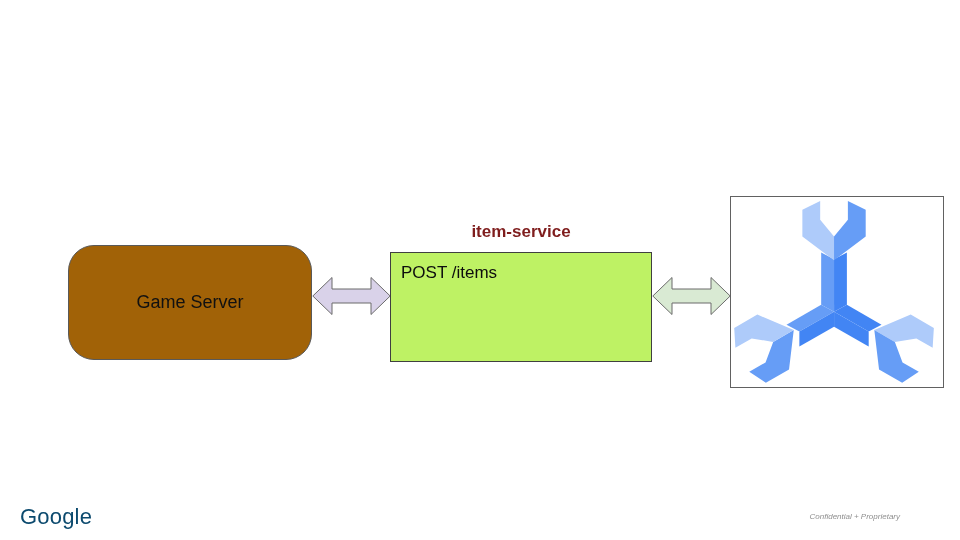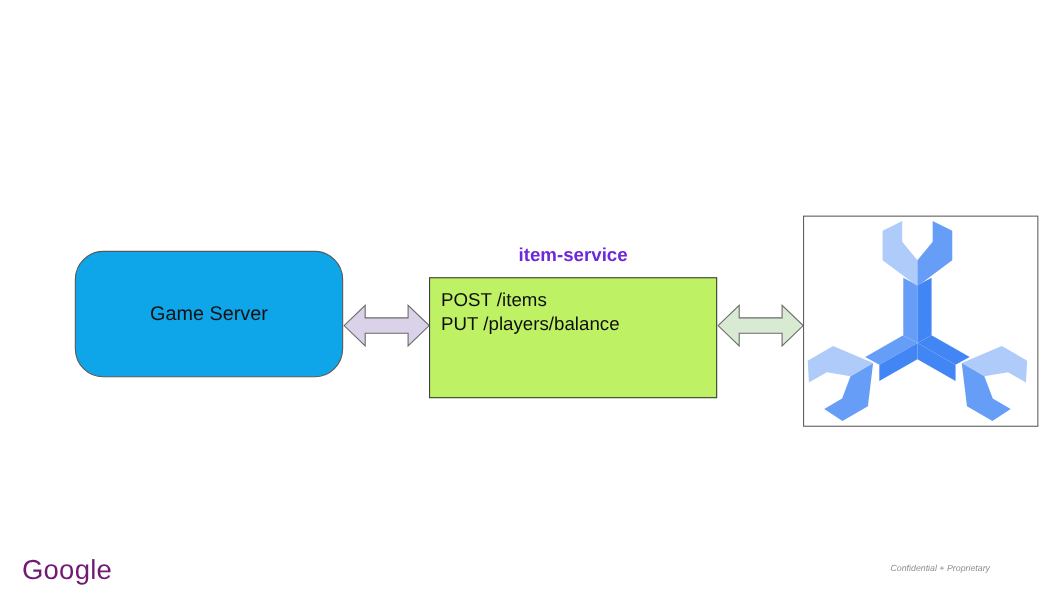--- a/index.html
+++ b/index.html
@@ -2,44 +2,44 @@
 <html><head>
 <meta charset="utf-8">
 <style>
   * { margin:0; padding:0; box-sizing:border-box; }
   html,body { background:#ffffff; }
   .slide {
     position:relative; width:960px; height:540px; background:#ffffff;
     font-family:"Liberation Sans", sans-serif; overflow:hidden;
   }
   .node-game-server {
-    position:absolute; left:68px; top:228px; width:244px; height:115px;
-    background:#0ea5e9; border:1.5px solid #595959; border-radius:26px;
+    position:absolute; left:68px; top:245px; width:244px; height:115px;
+    background:#a16207; border:1.5px solid #595959; border-radius:26px;
     display:flex; align-items:center; justify-content:center;
     font-size:18px; color:#111111;
   }
   .arrow-svg { position:absolute; width:79px; height:40px; top:276px; }
   .arrow-left  { left:312px; }
   .arrow-right { left:652px; }
   .service-title {
     position:absolute; left:390px; top:222px; width:262px;
-    text-align:center; font-size:17px; font-weight:bold; color:#6d28d9;
+    text-align:center; font-size:17px; font-weight:bold; color:#7f1d1d;
   }
   .service-box {
     position:absolute; left:390px; top:252px; width:262px; height:110px;
     background:#bef264; border:1.5px solid #404040;
     padding:9px 0 0 10px; font-size:17px; line-height:22.4px; color:#0d0d0d;
   }
   .spanner-panel {
     position:absolute; left:730px; top:196px; width:214px; height:192px;
     background:#ffffff; border:1px solid #616161;
   }
   .spanner-panel svg { position:absolute; left:0; top:0; width:100%; height:100%; }
   .google-logo {
-    position:absolute; left:20px; top:504px; font-size:25px; color:#701a75;
+    position:absolute; left:20px; top:504px; font-size:22px; color:#0c4a6e;
     letter-spacing:0.2px;
   }
   .confidential {
     position:absolute; right:60px; top:512px; font-size:8px; color:#8f8f8f;font-style:italic;
   }
 </style>
 </head>
 <body>
 
 <div class="slide">
@@ -49,21 +49,20 @@
   </div>
 
   <svg class="arrow-svg arrow-left" viewBox="0 0 79 40">
     <polygon points="0.8,20 20,1.5 20,13 59,13 59,1.5 78.2,20 59,38.5 59,27 20,27 20,38.5" fill="#d9d2e9" stroke="#6b6b6b" stroke-width="1"></polygon>
   </svg>
 
   <div class="service-title">item-service</div>
 
   <div class="service-box">
     <div>POST /items</div>
-    <div>PUT /players/balance</div>
   </div>
 
   <svg class="arrow-svg arrow-right" viewBox="0 0 79 40">
     <polygon points="0.8,20 20,1.5 20,13 59,13 59,1.5 78.2,20 59,38.5 59,27 20,27 20,38.5" fill="#d9ead3" stroke="#6b6b6b" stroke-width="1"></polygon>
   </svg>
 
   <div class="spanner-panel">
     <svg viewBox="0 0 214 192">
 
       <polygon points="91,56 104,63 104,116 91,109" fill="#669df6"></polygon>

